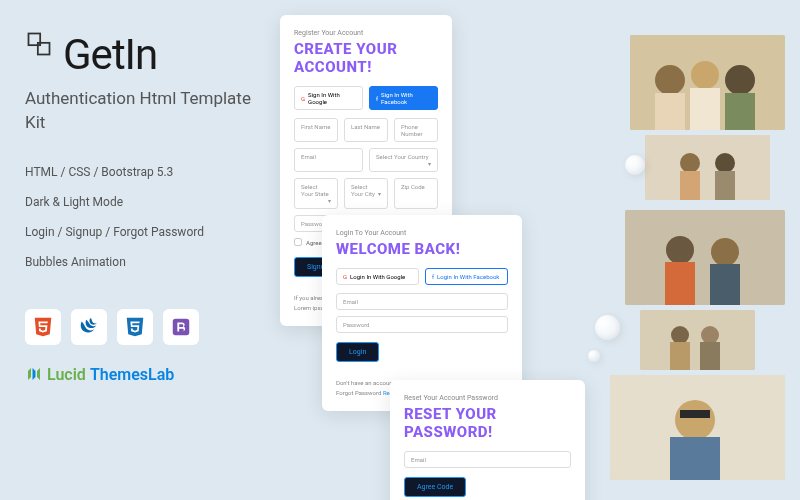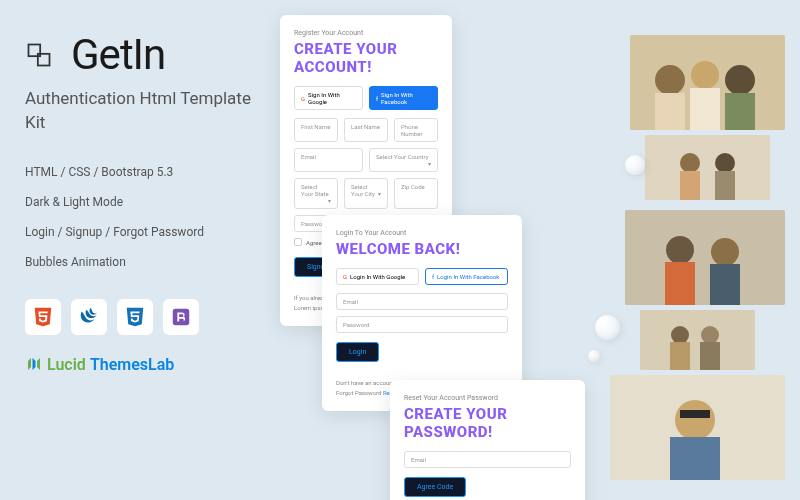--- a/index.html
+++ b/index.html
@@ -1,22 +1,22 @@
 <!DOCTYPE html>
 <html><head>
 <meta charset="utf-8">
 <style>
 *{margin:0;padding:0;box-sizing:border-box;font-family:-apple-system,BlinkMacSystemFont,'Segoe UI',Roboto,sans-serif}
 body{width:800px;height:500px;background:#dde8f0;overflow:hidden;position:relative}
 .left{position:absolute;left:25px;top:30px;width:240px}
-.logo{display:flex;align-items:center;gap:18px;margin-bottom:8px}
+.logo{display:flex;align-items:flex-start;gap:10px;margin-bottom:8px}
 .logo-icon{width:28px;height:28px}
 .logo-text{font-size:42px;font-weight:400;color:#1a1a1a;letter-spacing:-1px}
 .subtitle{font-size:17px;color:#555;line-height:1.4;margin-bottom:30px}
-.features{margin-bottom:30px}
+.features{margin-bottom:40px}
 .feature{font-size:12px;color:#555;margin-bottom:16px}
 .icons{display:flex;gap:10px;margin-bottom:20px}
 .icon-badge{width:36px;height:36px;background:#fff;border-radius:6px;display:flex;align-items:center;justify-content:center}
 .icon-badge svg{width:22px;height:22px}
 .brand{display:flex;align-items:center;gap:4px;font-size:16px;font-weight:600}
 .brand-icon{width:18px;height:18px}
 .brand .lucid{color:#6ab04c}
 .brand .themes{color:#0984e3}
 .card{position:absolute;background:#fff;border-radius:6px;padding:14px;box-shadow:0 4px 20px rgba(0,0,0,0.1)}
 .card-label{font-size:7px;color:#888;margin-bottom:3px}
@@ -163,21 +163,21 @@
     </div>
   <div class="submit-btn">Login</div>
   <div class="links">
     <span>Don't have an account?? </span><a>Create Account</a><br>
     <span>Forgot Password </span><a>Reset Account</a>
   </div>
 </div>
 
 <div class="card card-reset">
   <div class="card-label">Reset Your Account Password</div>
-  <div class="card-title">CREATE YOUR PASSWORD!</div>
+  <div class="card-title">RESET YOUR PASSWORD!</div>
   <div class="field-row">
       <div class="field">Email</div>
     </div>
   <div class="submit-btn">Agree Code</div>
   
 </div>
 
 <div class="photo p1"><svg viewBox="0 0 155 95">
       <rect width="155" height="95" fill="#d4c5a0"></rect>
       <circle cx="40" cy="45" r="15" fill="#8b6f47"></circle>

